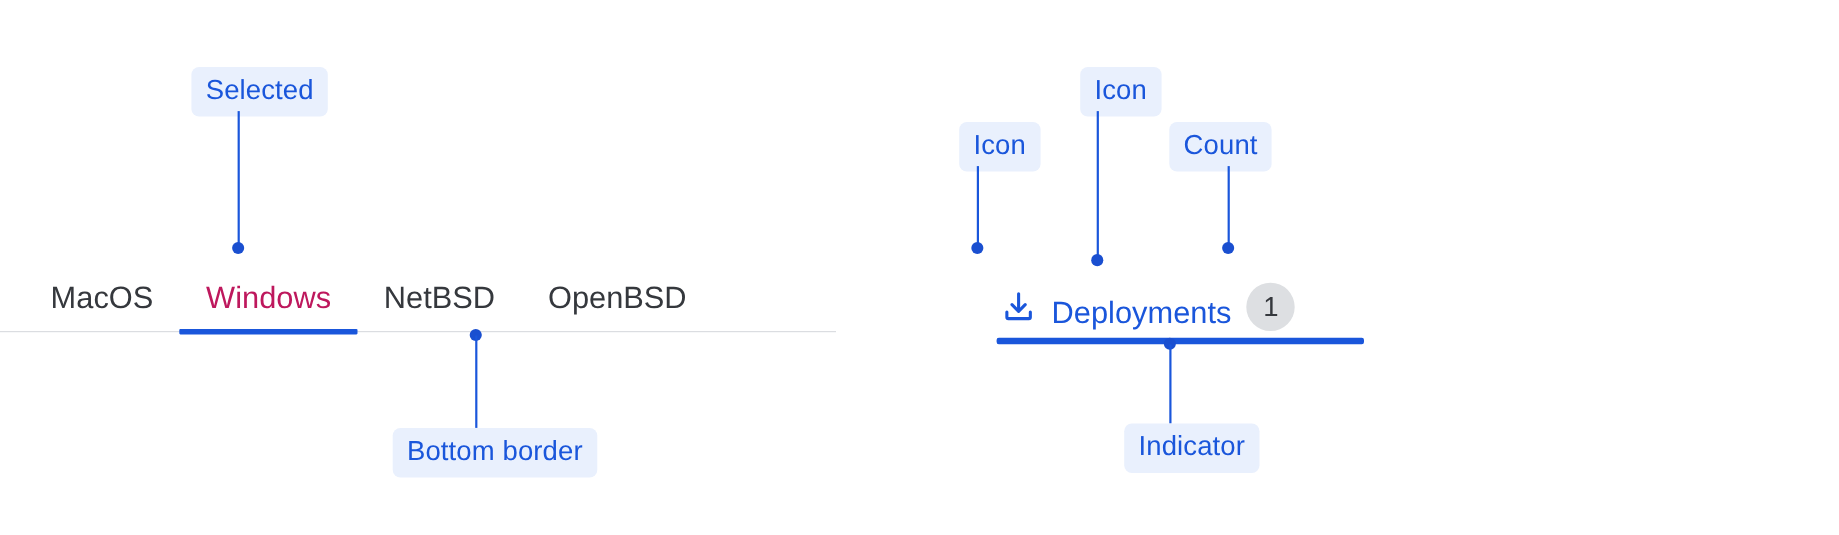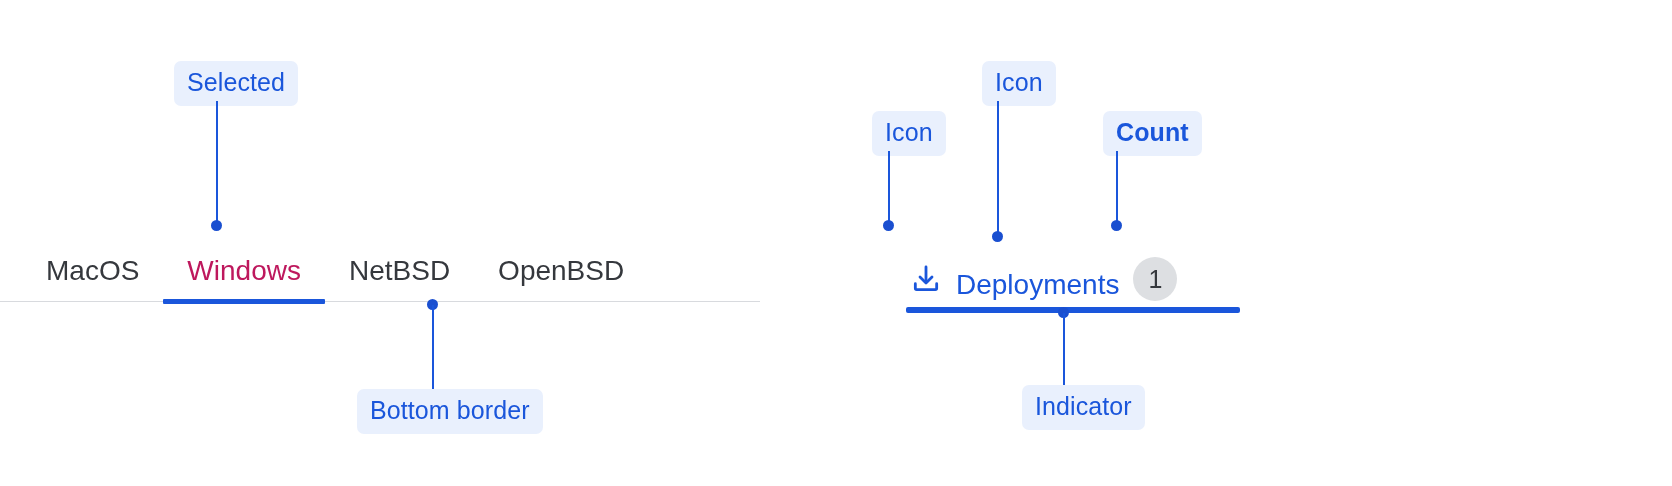--- a/index.html
+++ b/index.html
@@ -163,21 +163,21 @@
 <div class="callout" style="left:336px; top:389px;">Bottom border</div>
 
 <div class="callout" style="left:851px; top:111px;">Icon</div>
 <div class="connector" style="left:888px; top:151px; height:74px;"></div>
 <div class="dot" style="left:883px; top:220px;"></div>
 
 <div class="callout" style="left:961px; top:61px;">Icon</div>
 <div class="connector" style="left:997px; top:101px; height:135px;"></div>
 <div class="dot" style="left:992px; top:231px;"></div>
 
-<div class="callout" style="left:1082px; top:111px;font-weight:bold;">Count</div>
+<div class="callout" style="left:1042px; top:111px;">Count</div>
 <div class="connector" style="left:1116px; top:151px; height:74px;"></div>
 <div class="dot" style="left:1111px; top:220px;"></div>
 
 <div id="tabbar-right">
   <div class="tab">
     <span class="tab-icon">
       <svg viewBox="0 0 24 24" width="32" height="32" fill="none" stroke="currentColor" stroke-width="2.1" stroke-linecap="round" stroke-linejoin="round">
         <path d="M12 3v11"></path>
         <path d="M7.5 10.5 12 15l4.5-4.5"></path>
         <path d="M4 15.5V19a1 1 0 0 0 1 1h14a1 1 0 0 0 1-1v-3.5"></path>

